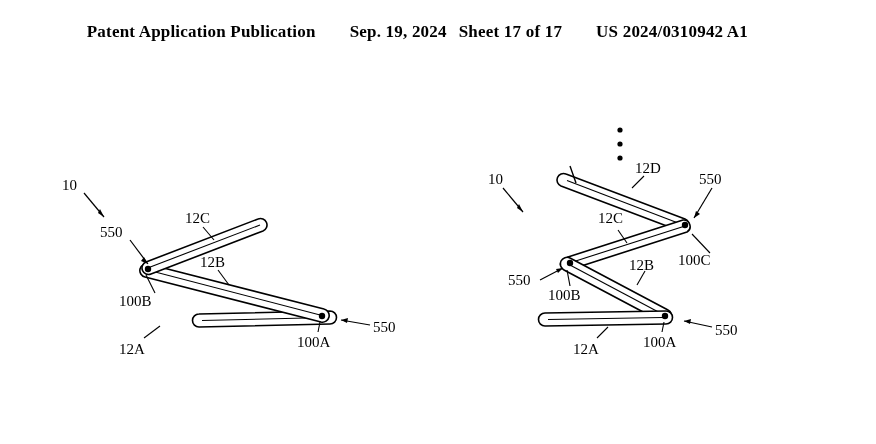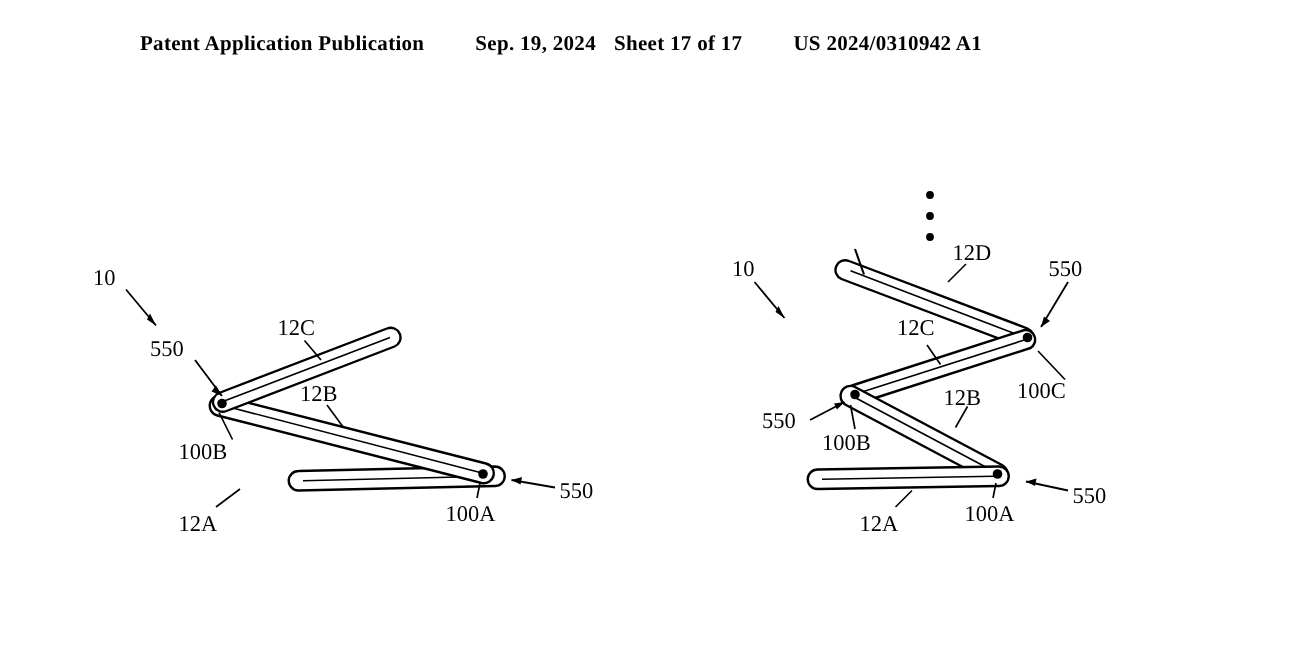--- a/index.html
+++ b/index.html
@@ -18,24 +18,24 @@
   .page {
     position: relative;
     width: 876px;
     height: 444px;
   }
   .header {
     position: absolute;
     top: 22px;
     left: 0;
     width: 748px;
-    text-align: center;
+    text-align: right;
     font-family: "Liberation Serif", serif;
     font-weight: bold;
-    font-size: 14px;
+    font-size: 17px;
     letter-spacing: 0.2px;
     white-space: nowrap;
   }
   .header span { display: inline-block; }
   .hdr-pub { margin-right: 34px; }
   .hdr-date { margin-right: 12px; }
   .hdr-sheet { margin-right: 34px; }
   .hdr-num { }
 
   .figarea {

